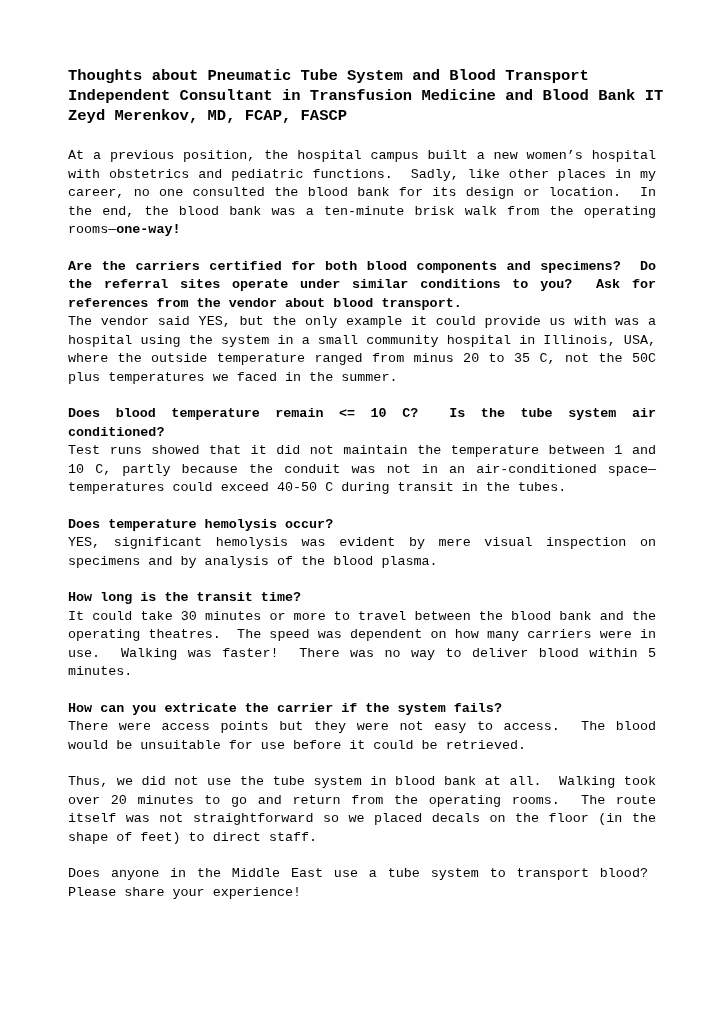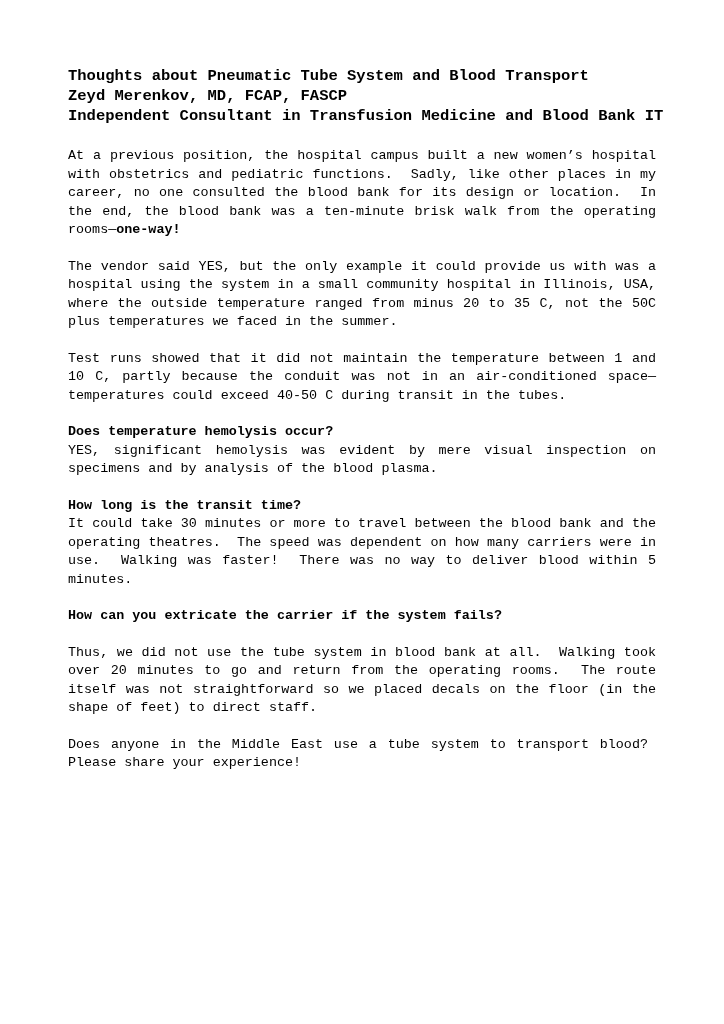--- a/index.html
+++ b/index.html
@@ -40,43 +40,46 @@
   .question { font-weight: bold; }
   .b { font-weight: bold; }
 </style>
 </head>
 <body>
 
 <div class="page">
   <div class="content">
     <div class="heading">
       <div>Thoughts about Pneumatic Tube System and Blood Transport</div>
+      <div>Independent Consultant in Transfusion Medicine and Blood Bank IT</div>
       <div>Zeyd Merenkov, MD, FCAP, FASCP</div>
-      <div>Independent Consultant in Transfusion Medicine and Blood Bank IT</div>
     </div>
     <div class="blocks">
         <div class="block">
           <div class="para"><span>At a previous position, the hospital campus built a new women’s hospital with obstetrics and pediatric functions.&nbsp; Sadly, like other places in my career, no one consulted the blood bank for its design or location.&nbsp; In the end, the blood bank was a ten-minute brisk walk from the operating rooms—</span><span class="b">one-way!</span></div>
         </div>
         <div class="block">
+          <div class="question"><span class="b">Are the carriers certified for both blood components and specimens?&nbsp; Do the referral sites operate under similar conditions to you?&nbsp; Ask for references from the vendor about blood transport.</span></div>
           <div class="answer"><span>The vendor said YES, but the only example it could provide us with was a hospital using the system in a small community hospital in Illinois, USA, where the outside temperature ranged from minus 20 to 35 C, not the 50C plus temperatures we faced in the summer.</span></div>
         </div>
         <div class="block">
+          <div class="question"><span class="b">Does blood temperature remain &lt;= 10 C?&nbsp; Is the tube system air conditioned?</span></div>
           <div class="answer"><span>Test runs showed that it did not maintain the temperature between 1 and 10 C, partly because the conduit was not in an air-conditioned space—temperatures could exceed 40-50 C during transit in the tubes.</span></div>
         </div>
         <div class="block">
           <div class="question"><span class="b">Does temperature hemolysis occur?</span></div>
           <div class="answer"><span>YES, significant hemolysis was evident by mere visual inspection on specimens and by analysis of the blood plasma.</span></div>
         </div>
         <div class="block">
           <div class="question"><span class="b">How long is the transit time?</span></div>
           <div class="answer"><span>It could take 30 minutes or more to travel between the blood bank and the operating theatres.&nbsp; The speed was dependent on how many carriers were in use.&nbsp; Walking was faster!&nbsp; There was no way to deliver blood within 5 minutes.</span></div>
         </div>
         <div class="block">
           <div class="question"><span class="b">How can you extricate the carrier if the system fails?</span></div>
+          <div class="answer"><span>There were access points but they were not easy to access.&nbsp; The blood would be unsuitable for use before it could be retrieved.</span></div>
         </div>
         <div class="block extra">
           <div class="para"><span>Thus, we did not use the tube system in blood bank at all.&nbsp; Walking took over 20 minutes to go and return from the operating rooms.&nbsp; The route itself was not straightforward so we placed decals on the floor (in the shape of feet) to direct staff.</span></div>
         </div>
         <div class="block">
           <div class="para"><span>Does anyone in the Middle East use a tube system to transport blood?&nbsp; Please share your experience!</span></div>
         </div>
       </div>
   </div>
 </div>

